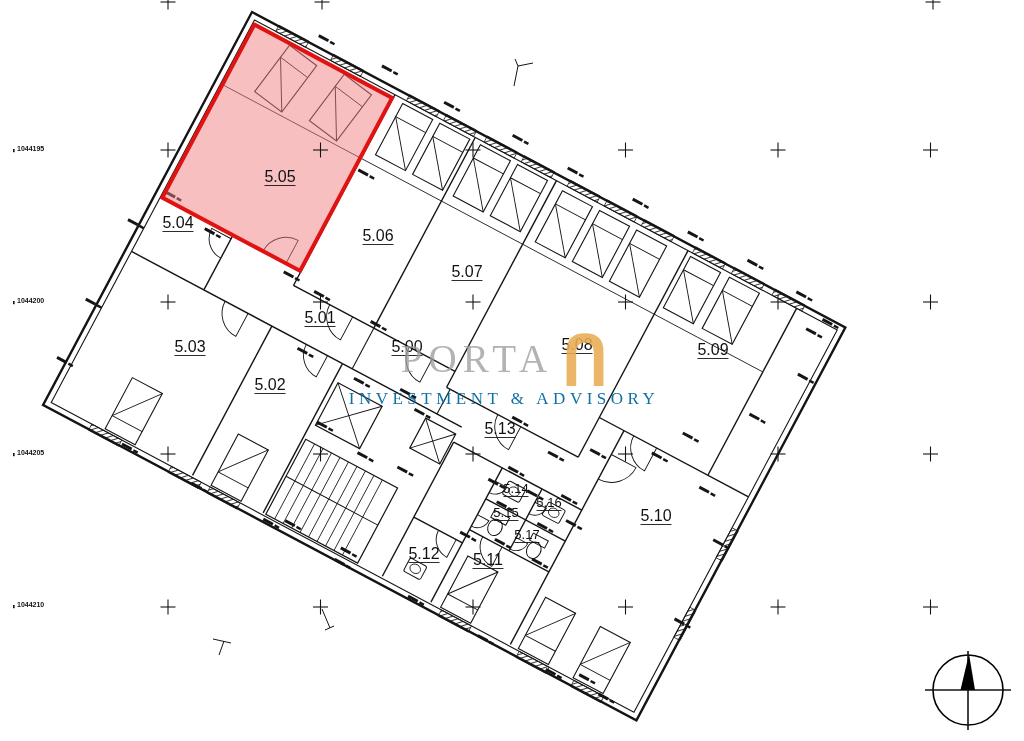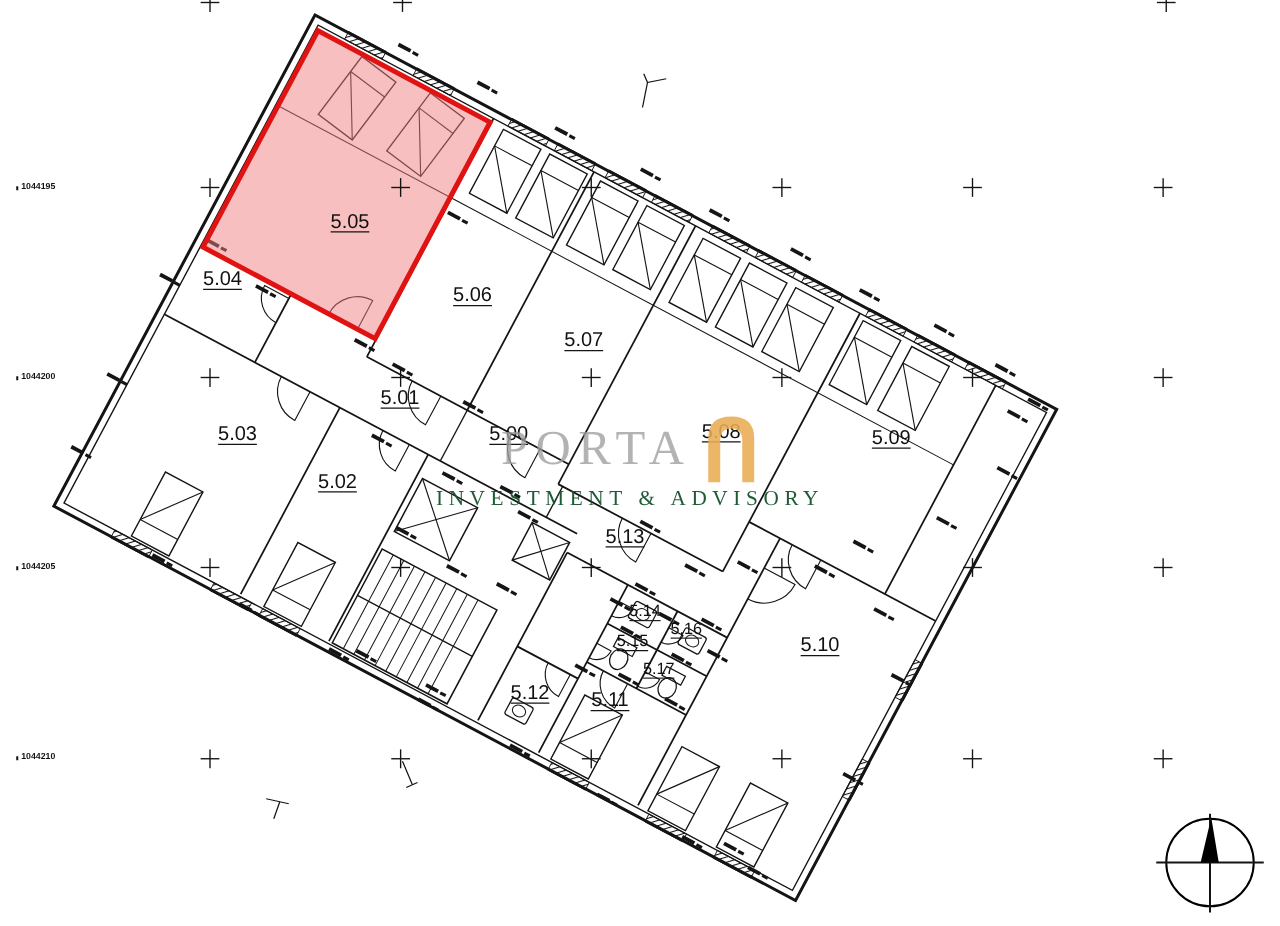--- a/index.html
+++ b/index.html
@@ -6,21 +6,21 @@
   .stage{position:relative;width:1024px;height:741px;background:#fff;overflow:hidden;
          font-family:"Liberation Sans",sans-serif;}
   svg text{font-family:"Liberation Sans",sans-serif;}
   
   .wm{position:absolute;left:348px;top:330px;width:312px;text-align:center;pointer-events:none;}
   .wm-row{display:flex;align-items:center;justify-content:center;gap:10px;}
   .wm-brand{font-family:"Liberation Serif",serif;font-size:39px;font-weight:400;
             color:#9e9e9e;letter-spacing:6px;opacity:.78;line-height:1;}
   .wm-icon{width:44px;height:56px;opacity:.88;flex:0 0 auto;}
   .wm-tag{margin-top:3px;font-family:"Liberation Serif",serif;font-size:17px;
-          letter-spacing:4.5px;color:#14532d;opacity:.95;white-space:nowrap;}
+          letter-spacing:4.5px;color:#0369a1;opacity:.95;white-space:nowrap;}
 </style>
 </head>
 <body>
 
 <div class="stage">
 
   <svg id="plan-svg" width="1024" height="741" viewBox="0 0 1024 741">
     <defs>
       <pattern id="hatch" patternUnits="userSpaceOnUse" width="4" height="4" patternTransform="rotate(45)">
         <line x1="0" y1="0" x2="0" y2="4" stroke="#141414" stroke-width="1.7"></line>

